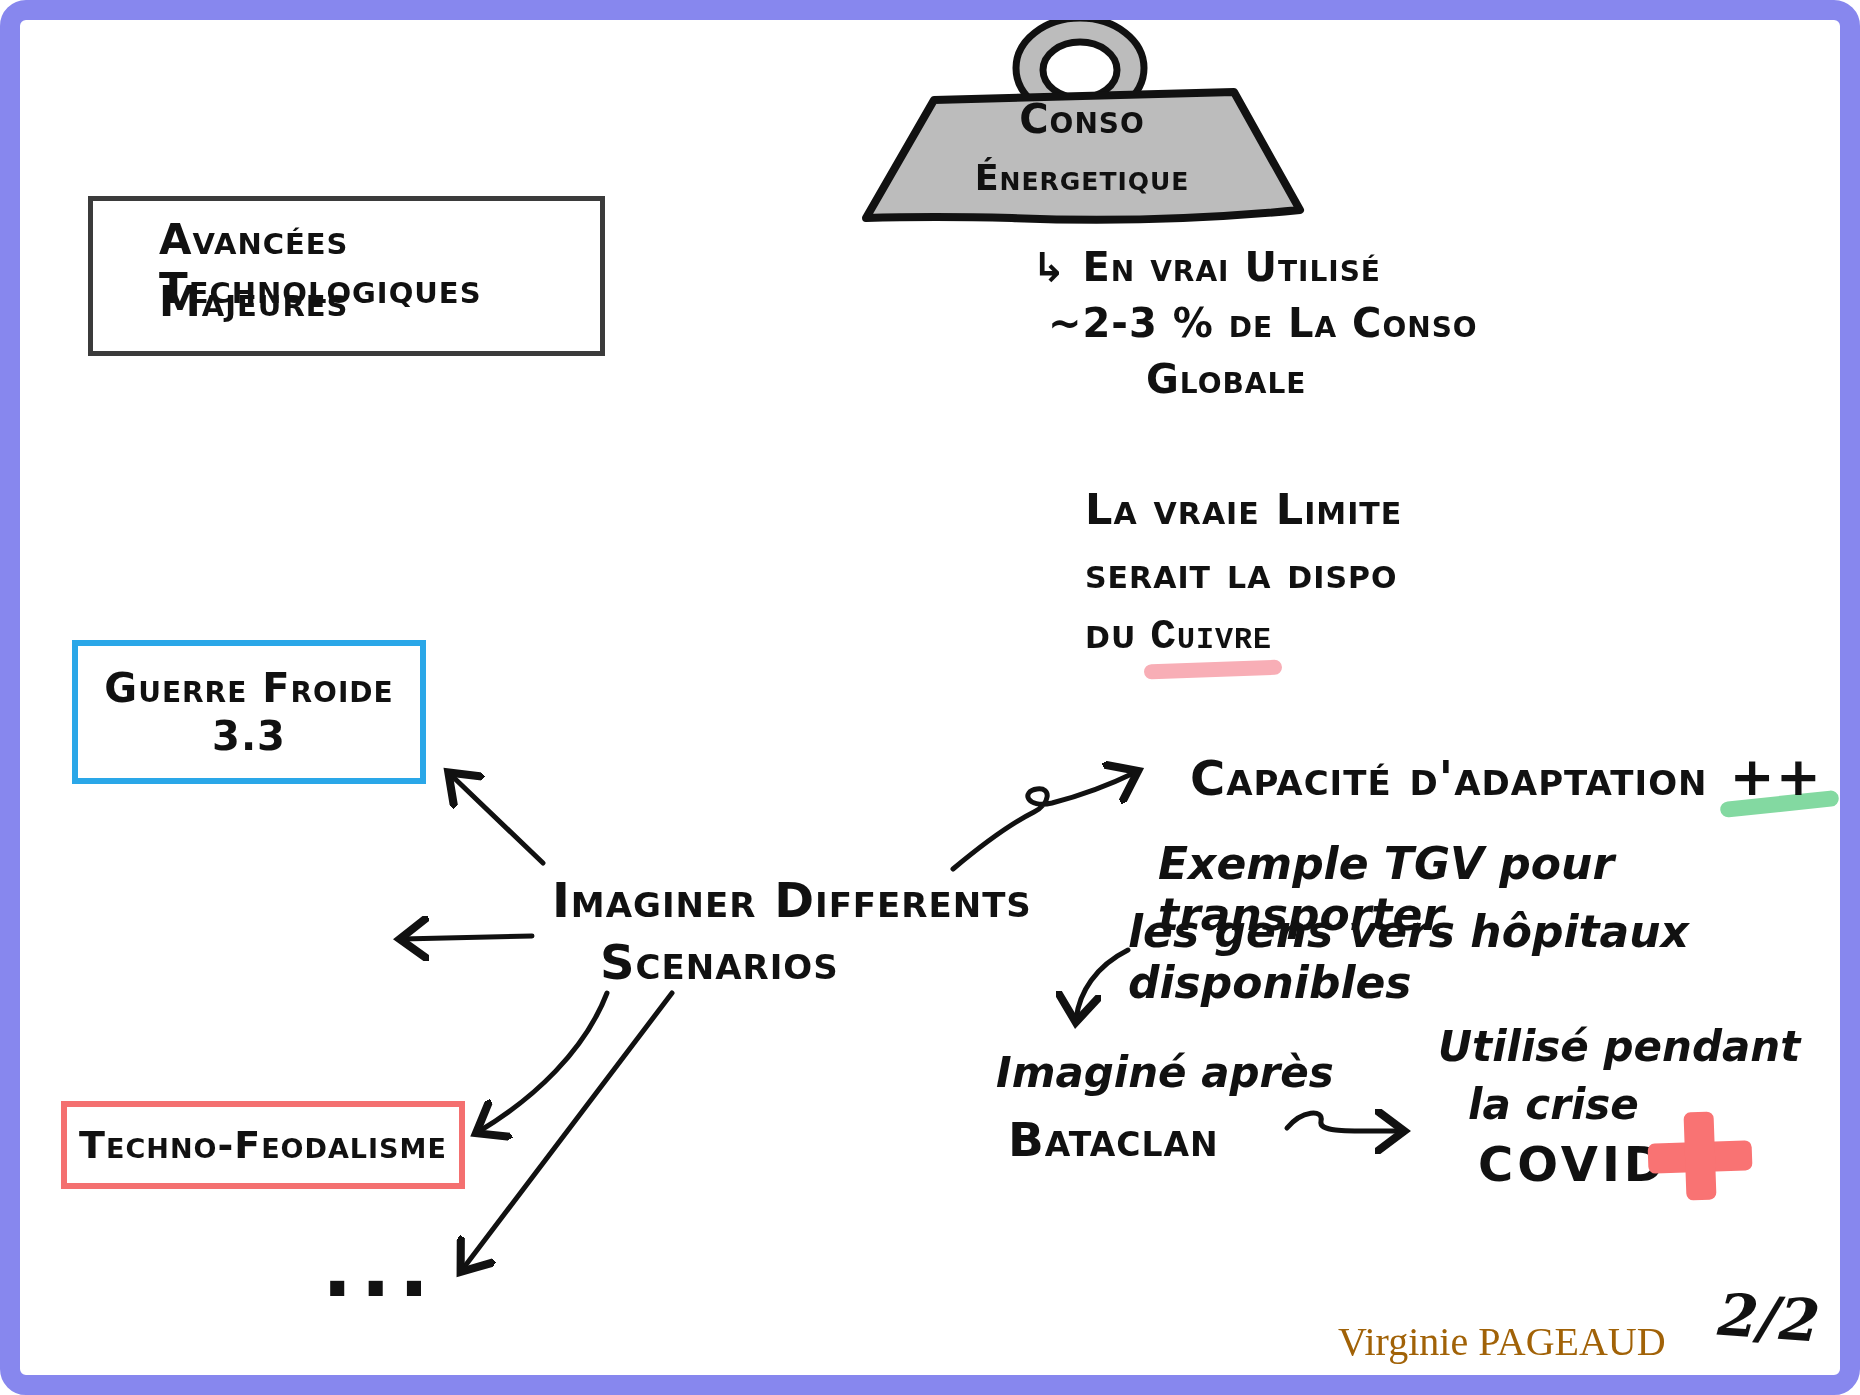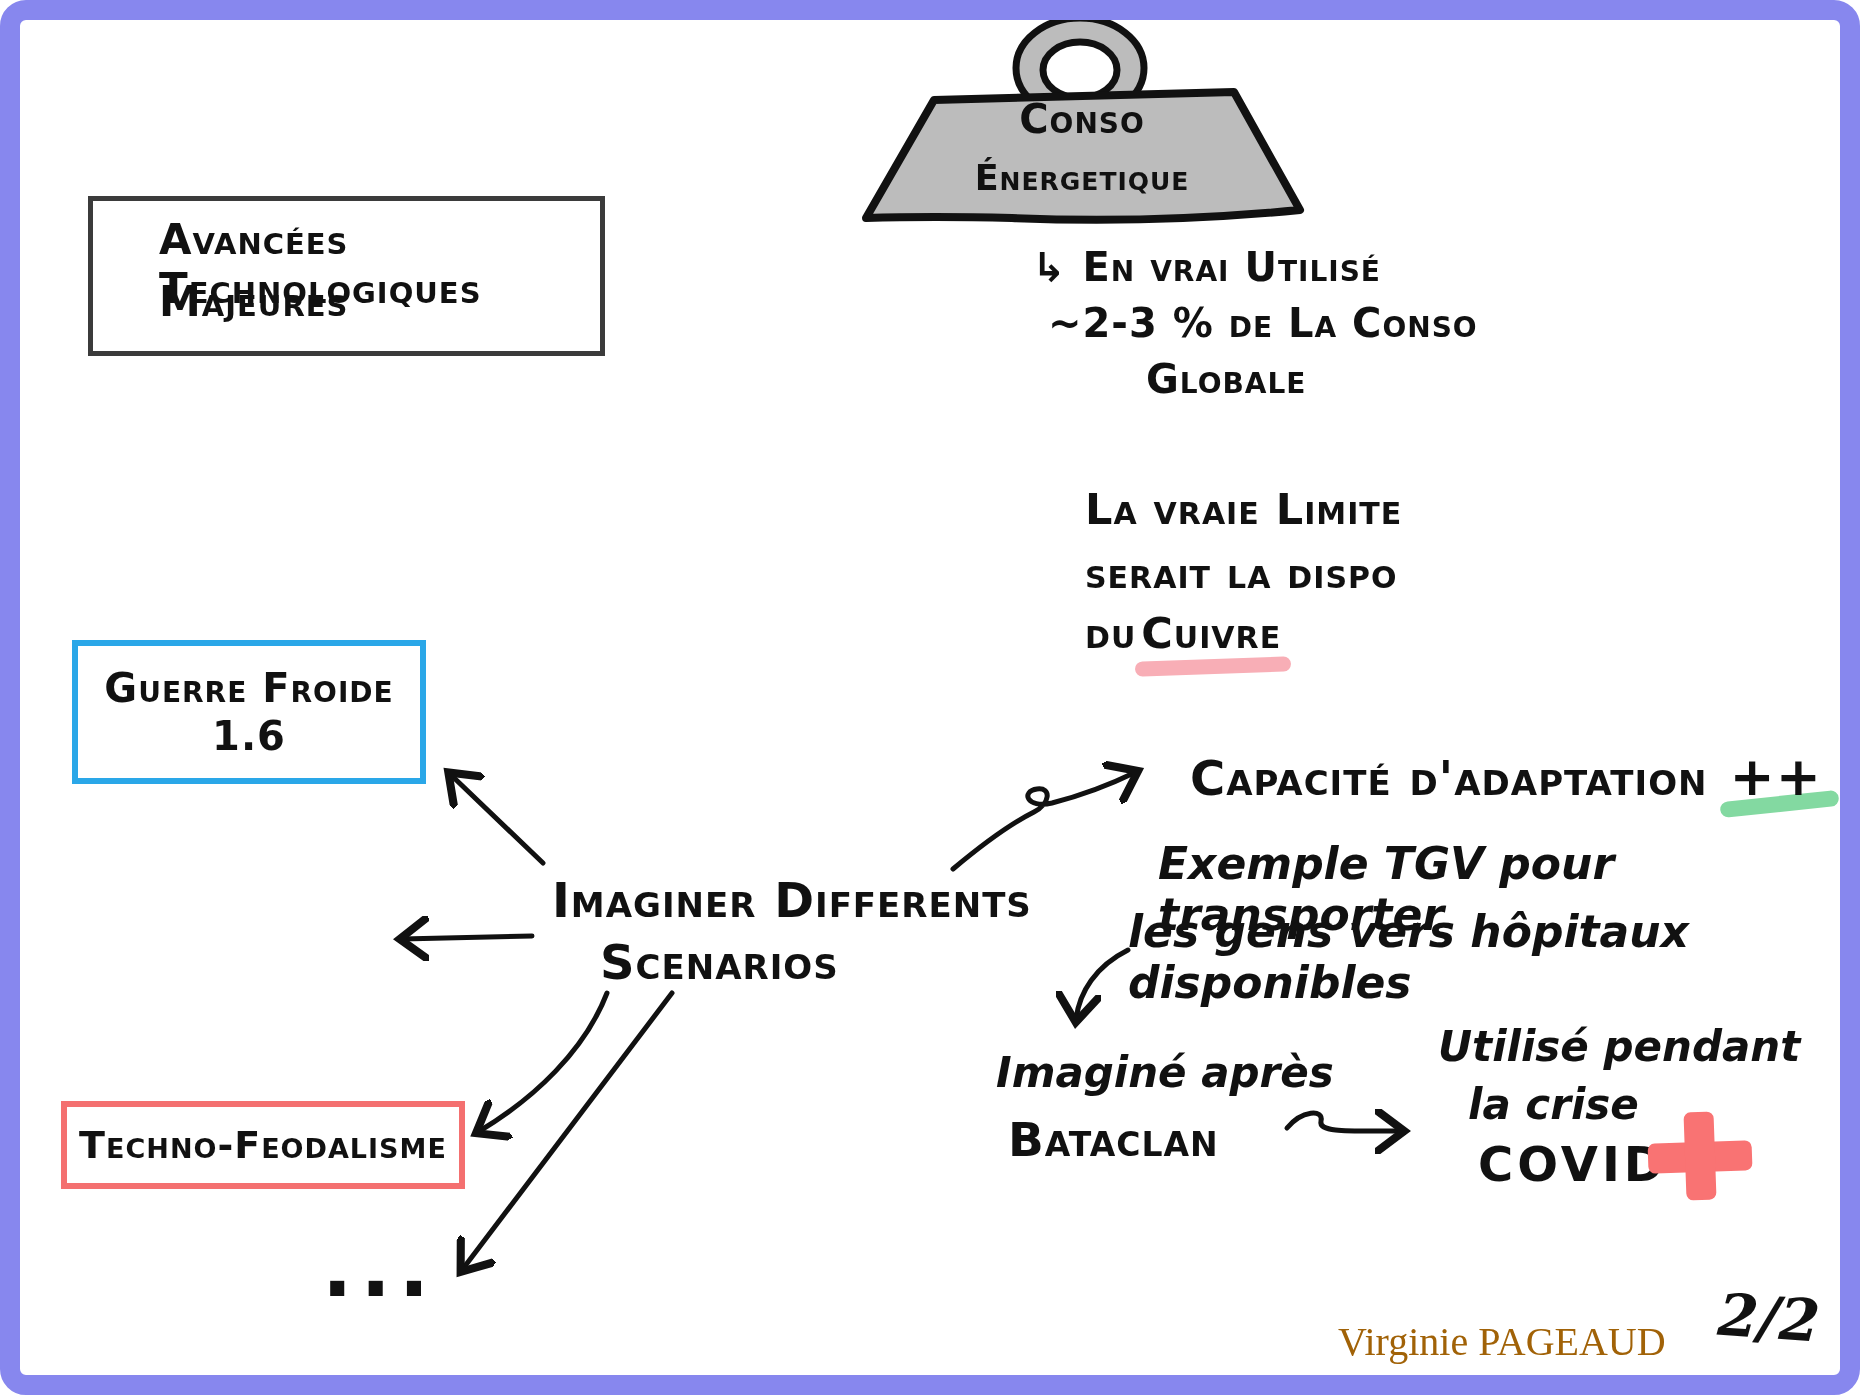--- a/index.html
+++ b/index.html
@@ -21,21 +21,21 @@
   .weight-text1{left:120px;top:86px;width:220px;text-align:center;font-size:40px;}
   .weight-text2{left:60px;top:148px;width:340px;text-align:center;font-size:35px;}
   
   .en1{left:1032px;top:244px;font-size:40px;display:flex;gap:16px;}
   .en2{left:1048px;top:300px;font-size:40px;}
   .en3{left:1146px;top:356px;font-size:40px;}
   
   .cu1{left:1085px;top:484px;font-size:43px;}
   .cu2{left:1085px;top:548px;font-size:43px;}
   .cu3{left:1085px;top:608px;font-size:43px;}
-  .cuivre{position:relative;display:inline-block;margin-left:5px;}
+  .cuivre{position:relative;display:inline-block;margin-left:14px;font-family:Liberation Mono, monospace;}
   .pink-bar{position:absolute;left:-6px;right:-10px;bottom:-16px;height:15px;border-radius:9px;background:#f8aeb6;transform:rotate(-2deg);}
   
   .hub1{left:552px;top:872px;font-size:48px;}
   .hub2{left:600px;top:934px;font-size:48px;}
   .dots{left:322px;top:1222px;font-size:80px;font-weight:700;letter-spacing:8px;}
   
   .scen-box{display:flex;flex-direction:column;align-items:center;justify-content:center;text-align:center;}
   .box-blue{left:72px;top:640px;width:342px;height:132px;border:6px solid #2aa7e8;}
   .box-green{left:73px;top:899px;width:318px;height:65px;border:6px solid #1ea93c;}
   .box-red{left:61px;top:1101px;width:392px;height:76px;border:6px solid #f47070;}
@@ -112,21 +112,21 @@
   <div class="abs cu3 caps">
     <span>du</span><span class="cuivre"><span>Cuivre</span><span class="pink-bar" style="background: rgb(248, 174, 182);"></span></span>
   </div>
 
   <div class="abs hub1 caps">Imaginer Differents</div>
   <div class="abs hub2 caps">Scenarios</div>
   <div class="abs dots">...</div>
 
   <div class="abs scen-box box-blue" style="border-color: rgb(42, 167, 232);">
     <div class="box-label caps">Guerre Froide</div>
-    <div class="box-label caps">1.6</div>
+    <div class="box-label caps">3.3</div>
   </div>
   <div class="abs scen-box box-red" style="border-color: rgb(244, 112, 112);">
     <div class="box-label-sm caps">Techno-Feodalisme</div>
   </div>
 
   <div class="abs adapt caps">
     <span>Capacité d'adaptation</span>
     <span class="adapt-plus">
       <span>++</span>
       <span class="green-bar" style="background: rgb(131, 217, 161);"></span>

